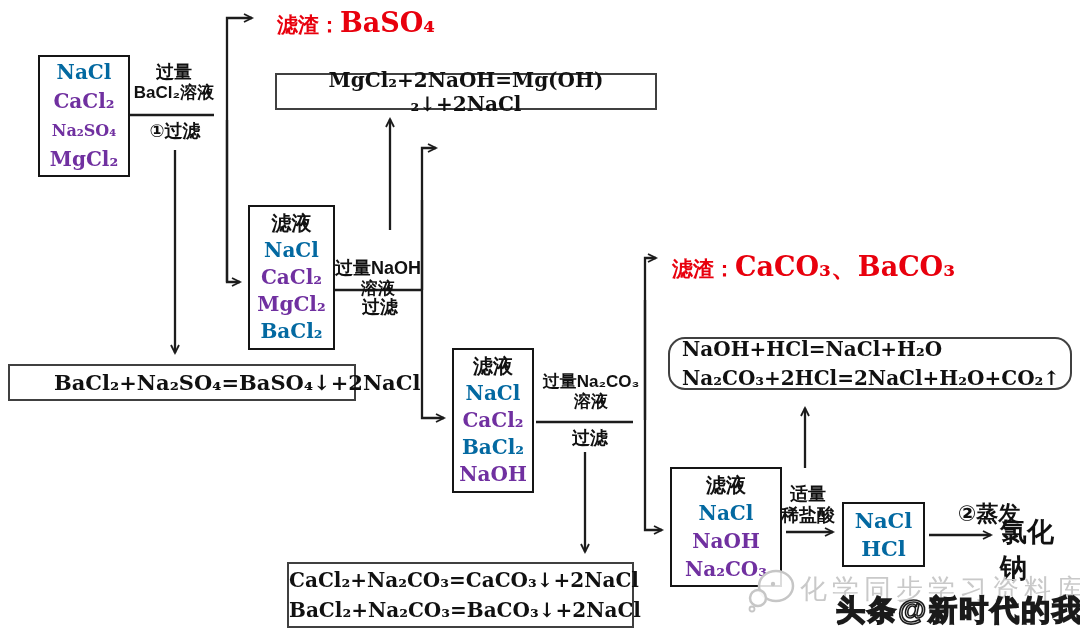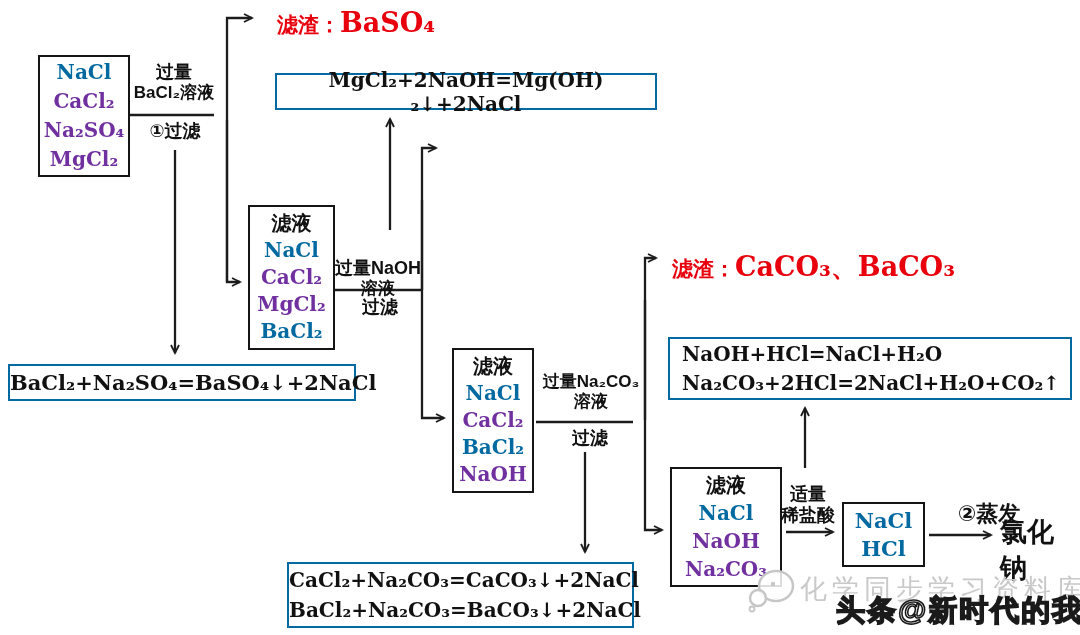--- a/index.html
+++ b/index.html
@@ -17,21 +17,21 @@
   .red{color:#E8000D;}
   
   .node{
     position:absolute;background:#fff;border:2.5px solid #151515;
     display:flex;flex-direction:column;align-items:center;justify-content:center;
     text-align:center;box-sizing:border-box;
   }
   .node .line{display:block;}
   
   .eqbox{
-    position:absolute;background:#fff;border:2px solid #0369a1;
+    position:absolute;background:#fff;border:2px solid #404040;
     box-sizing:border-box;display:flex;flex-direction:column;justify-content:center;
   }
   .eqbox .eq{font-family:"DejaVu Serif","Liberation Serif",serif;font-weight:bold;color:#111;}
   .center{text-align:center;}
   
   .residue{position:absolute;white-space:nowrap;}
   .residue .zh{font-size:21px;}
   .residue .fm{font-size:27px;}
   
   .steplab{position:absolute;text-align:center;line-height:1.15;}
@@ -80,21 +80,21 @@
       <path d="M805 468 V408" marker-end="url(#ah)"></path>
       <path d="M786 532 H833" marker-end="url(#ah)"></path>
 
       <path d="M929 535 H991" marker-end="url(#ah)"></path>
     </g>
   </svg>
 
   <div class="node" style="left:38px;top:55px;width:92px;height:122px;">
     <span class="line fm" style="font-size:20px;line-height:29px;">NaCl</span>
     <span class="line fm purple" style="font-size:20px;line-height:29px;">CaCl₂</span>
-    <span class="line fm purple" style="font-size:20px;line-height:29px;">Na₂SO₄</span>
+    <span class="line fm purple" style="font-size:16px;line-height:29px;">Na₂SO₄</span>
     <span class="line fm purple" style="font-size:20px;line-height:29px;">MgCl₂</span>
   </div>
 
   <div class="node" style="left:248px;top:205px;width:87px;height:145px;">
     <span class="line zh" style="font-size:20px;line-height:27px;">滤液</span>
     <span class="line fm" style="font-size:20px;line-height:27px;">NaCl</span>
     <span class="line fm purple" style="font-size:20px;line-height:27px;">CaCl₂</span>
     <span class="line fm purple" style="font-size:20px;line-height:27px;">MgCl₂</span>
     <span class="line fm" style="font-size:20px;line-height:27px;">BaCl₂</span>
   </div>
@@ -117,24 +117,24 @@
   <div class="node" style="left:842px;top:502px;width:83px;height:65px;">
     <span class="line fm" style="font-size:21px;line-height:28px;">NaCl</span>
     <span class="line fm" style="font-size:21px;line-height:28px;">HCl</span>
   </div>
 
   <div class="eqbox center" style="left:275px;top:73px;width:382px;height:37px;">
     <span class="eq" style="font-size:20px;">MgCl₂+2NaOH=Mg(OH) ₂↓+2NaCl</span>
   </div>
 
   <div class="eqbox center" style="left:8px;top:364px;width:348px;height:37px;">
-    <span class="eq" style="font-size:21px;">BaCl₂+Na₂SO₄=BaSO₄↓+2NaCl</span>
+    <span class="eq" style="font-size:21px;margin-left:44px;">BaCl₂+Na₂SO₄=BaSO₄↓+2NaCl</span>
   </div>
 
-  <div class="eqbox" style="left:668px;top:337px;width:404px;height:63px;padding-left:12px;">
+  <div class="eqbox" style="left:668px;top:337px;width:404px;height:53px;padding-left:12px;border-radius:17px;">
     <span class="eq" style="font-size:20px;line-height:29px;">NaOH+HCl=NaCl+H₂O</span>
     <span class="eq" style="font-size:20px;line-height:29px;">Na₂CO₃+2HCl=2NaCl+H₂O+CO₂↑</span>
   </div>
 
   <div class="eqbox center" style="left:287px;top:562px;width:347px;height:66px;">
     <span class="eq" style="font-size:20px;line-height:30px;">CaCl₂+Na₂CO₃=CaCO₃↓+2NaCl</span>
     <span class="eq" style="font-size:20px;line-height:30px;">BaCl₂+Na₂CO₃=BaCO₃↓+2NaCl</span>
   </div>
 
   <div class="residue" style="left:277px;top:7px;">

